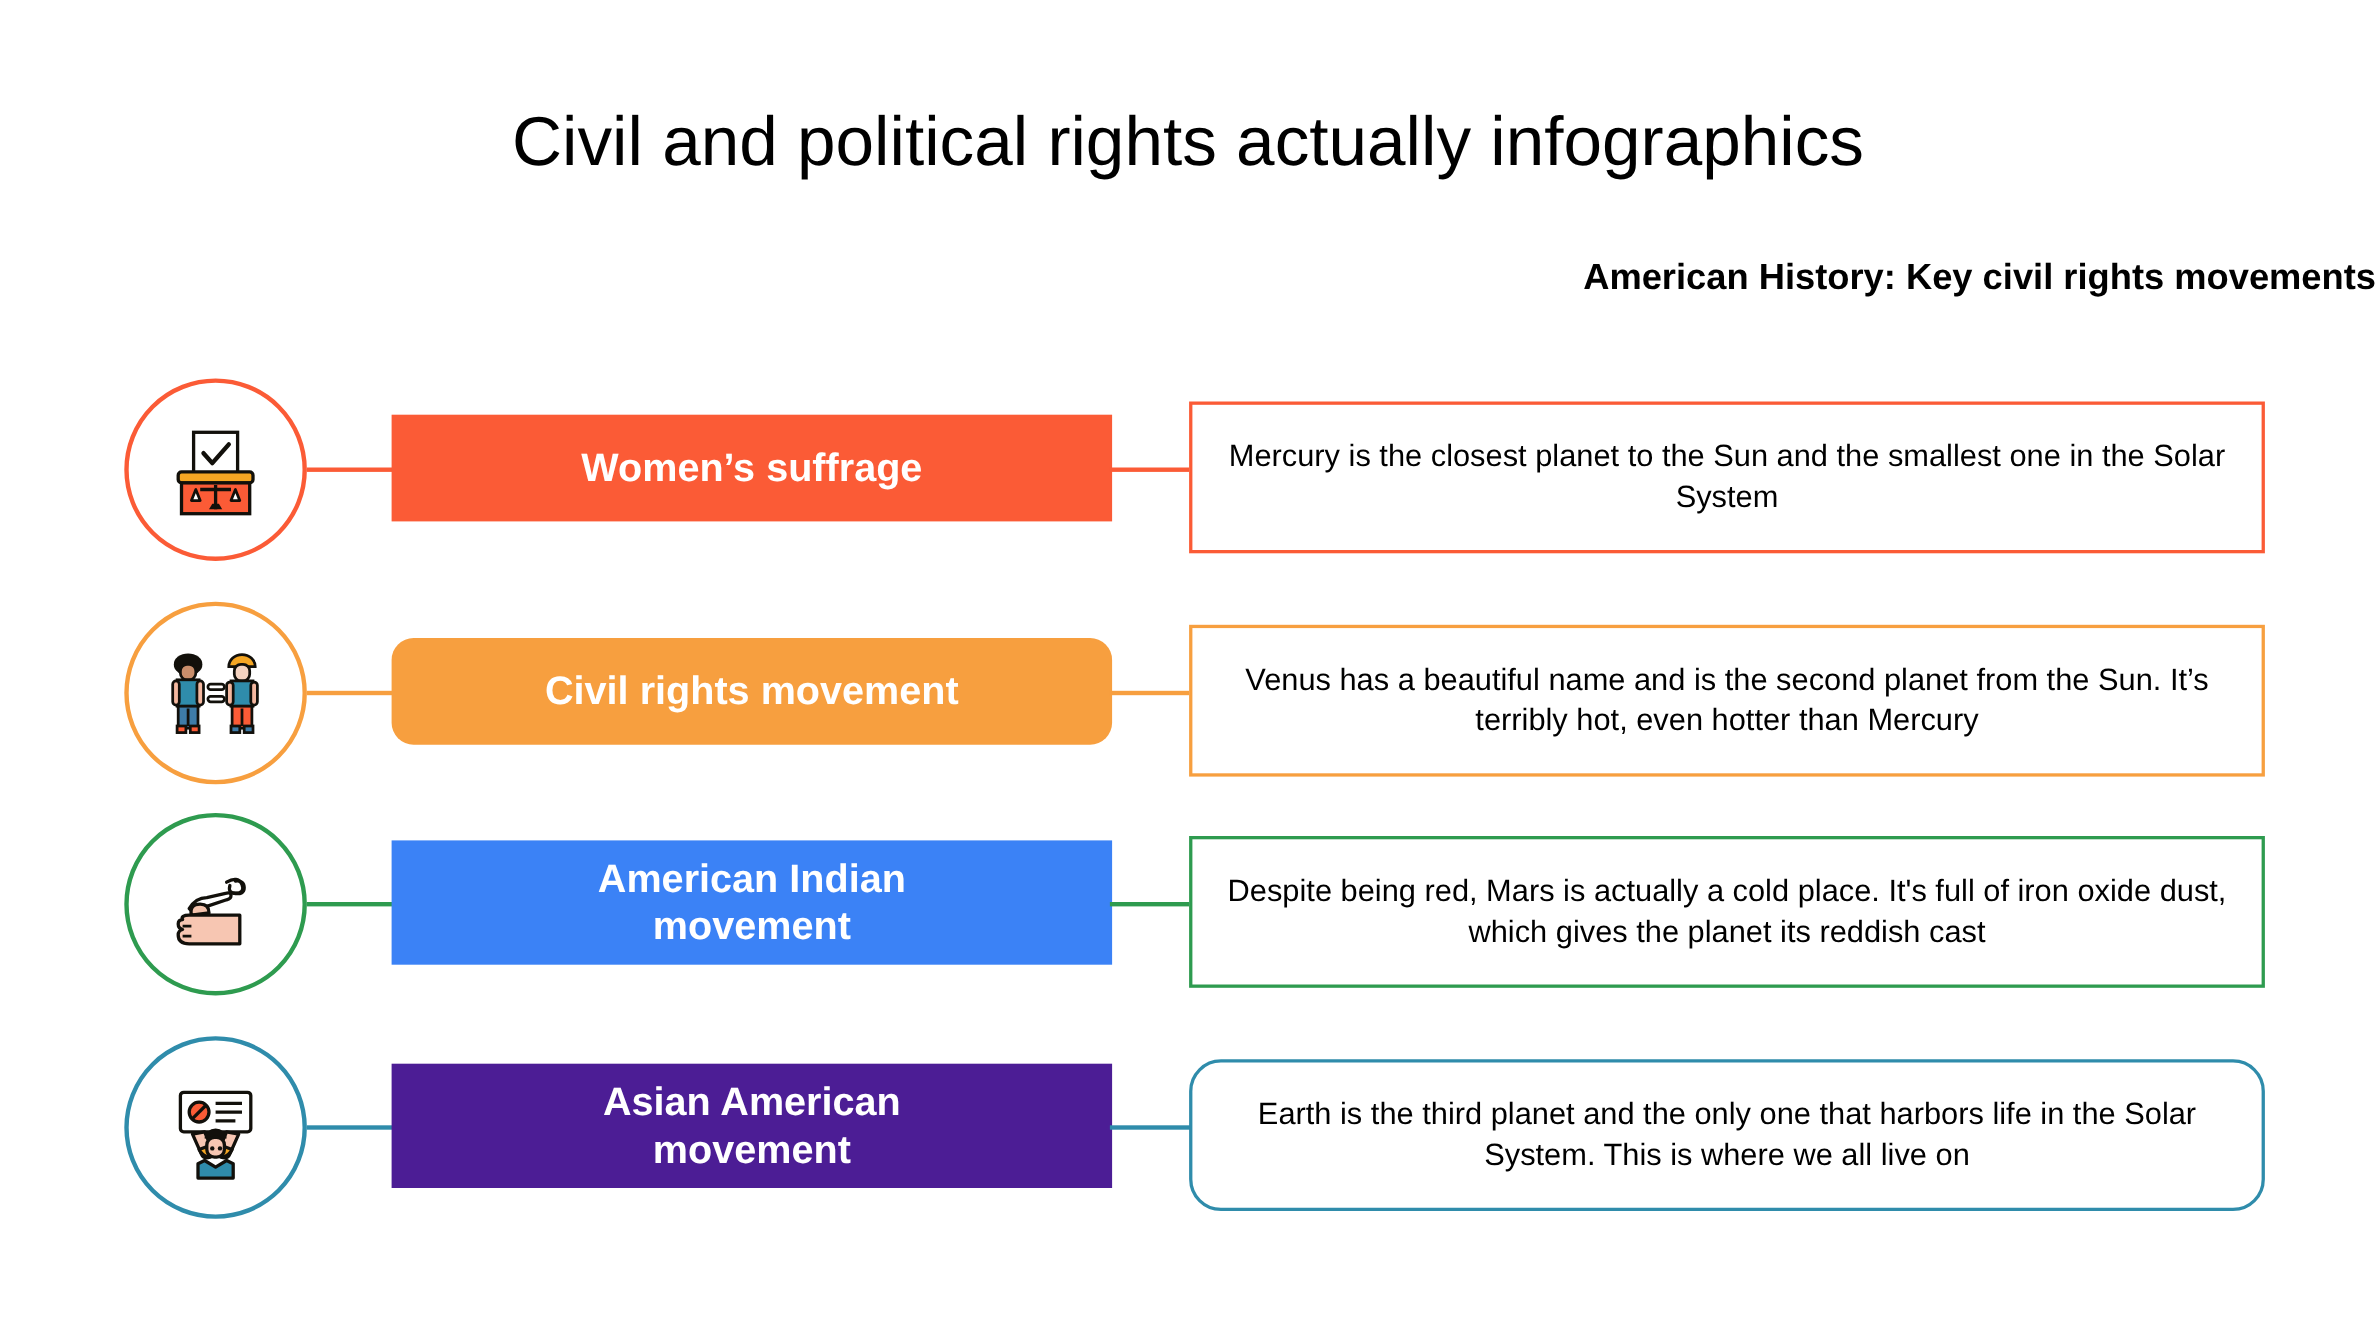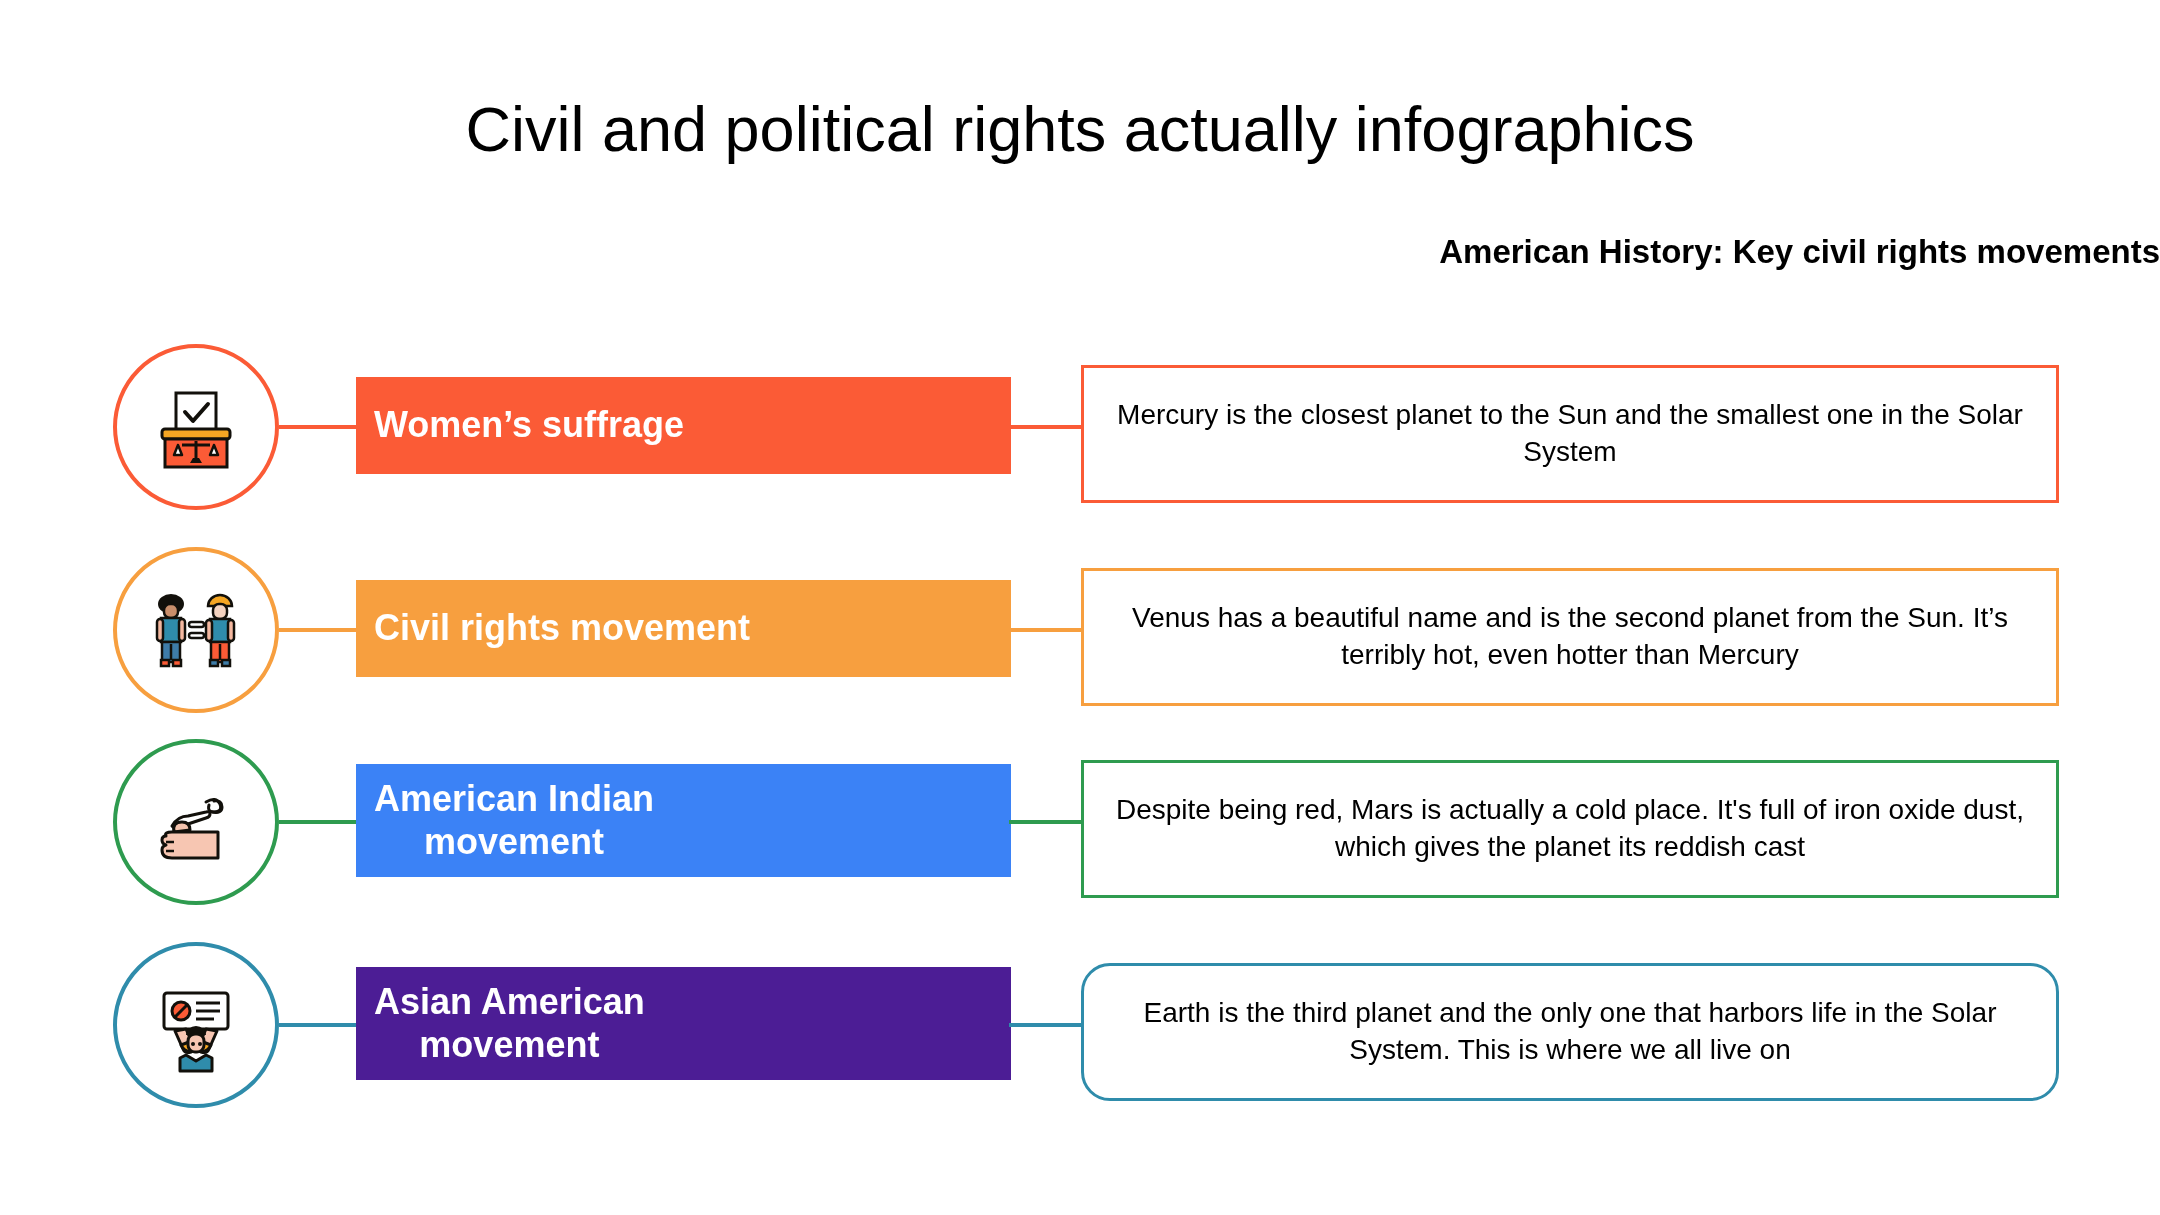--- a/index.html
+++ b/index.html
@@ -97,21 +97,21 @@
 
   
   .bar {
     position: absolute;
     left: 356px;
     top: 50px;
     width: 655px;
     height: 97px;
     display: flex;
     align-items: center;
-    justify-content: flex-start;
+    justify-content: center;
     text-align: center;
     box-sizing: border-box;
     padding: 0 18px;
   }
   .bar-label {
     color: #ffffff;
     font-size: 36px;
     font-weight: 700;
     line-height: 1.18;
     white-space: pre-line;
@@ -194,21 +194,21 @@
         <rect x="62" y="37" width="20" height="23" fill="#2F8CAB" stroke="#12100B" stroke-width="2.5"></rect>
         <rect x="58" y="38" width="6" height="21" rx="3" fill="#F4B8A0" stroke="#12100B" stroke-width="2.5"></rect>
         <rect x="80" y="38" width="6" height="21" rx="3" fill="#F4B8A0" stroke="#12100B" stroke-width="2.5"></rect>
         <rect x="63" y="60" width="18" height="20" fill="#FB5B36" stroke="#12100B" stroke-width="2.5"></rect>
         <line x1="72" y1="62" x2="72" y2="78" stroke="#12100B" stroke-width="2.5"></line>
         <rect x="62" y="78" width="8" height="6" fill="#3E7CA8" stroke="#12100B" stroke-width="2.5"></rect>
         <rect x="74" y="78" width="8" height="6" fill="#3E7CA8" stroke="#12100B" stroke-width="2.5"></rect>
       </svg>
     </div>
     <div class="link-left" style="background: rgb(247, 159, 63);"></div>
-    <div class="bar" style="background: rgb(247, 159, 63);">
+    <div class="bar" style="background: rgb(247, 159, 63); border-radius: 20px;">
       <span class="bar-label">Civil rights movement</span>
     </div>
     <div class="link-right" style="background: rgb(247, 159, 63);"></div>
     <div class="desc" style="border-color: rgb(247, 159, 63);">
       <span class="desc-text">Venus has a beautiful name and is the second planet from the Sun. It’s terribly hot, even hotter than Mercury</span>
     </div>
   </div>
 
   <div class="row row-3">
     <div class="circle" style="border-color: rgb(46, 155, 79);">

